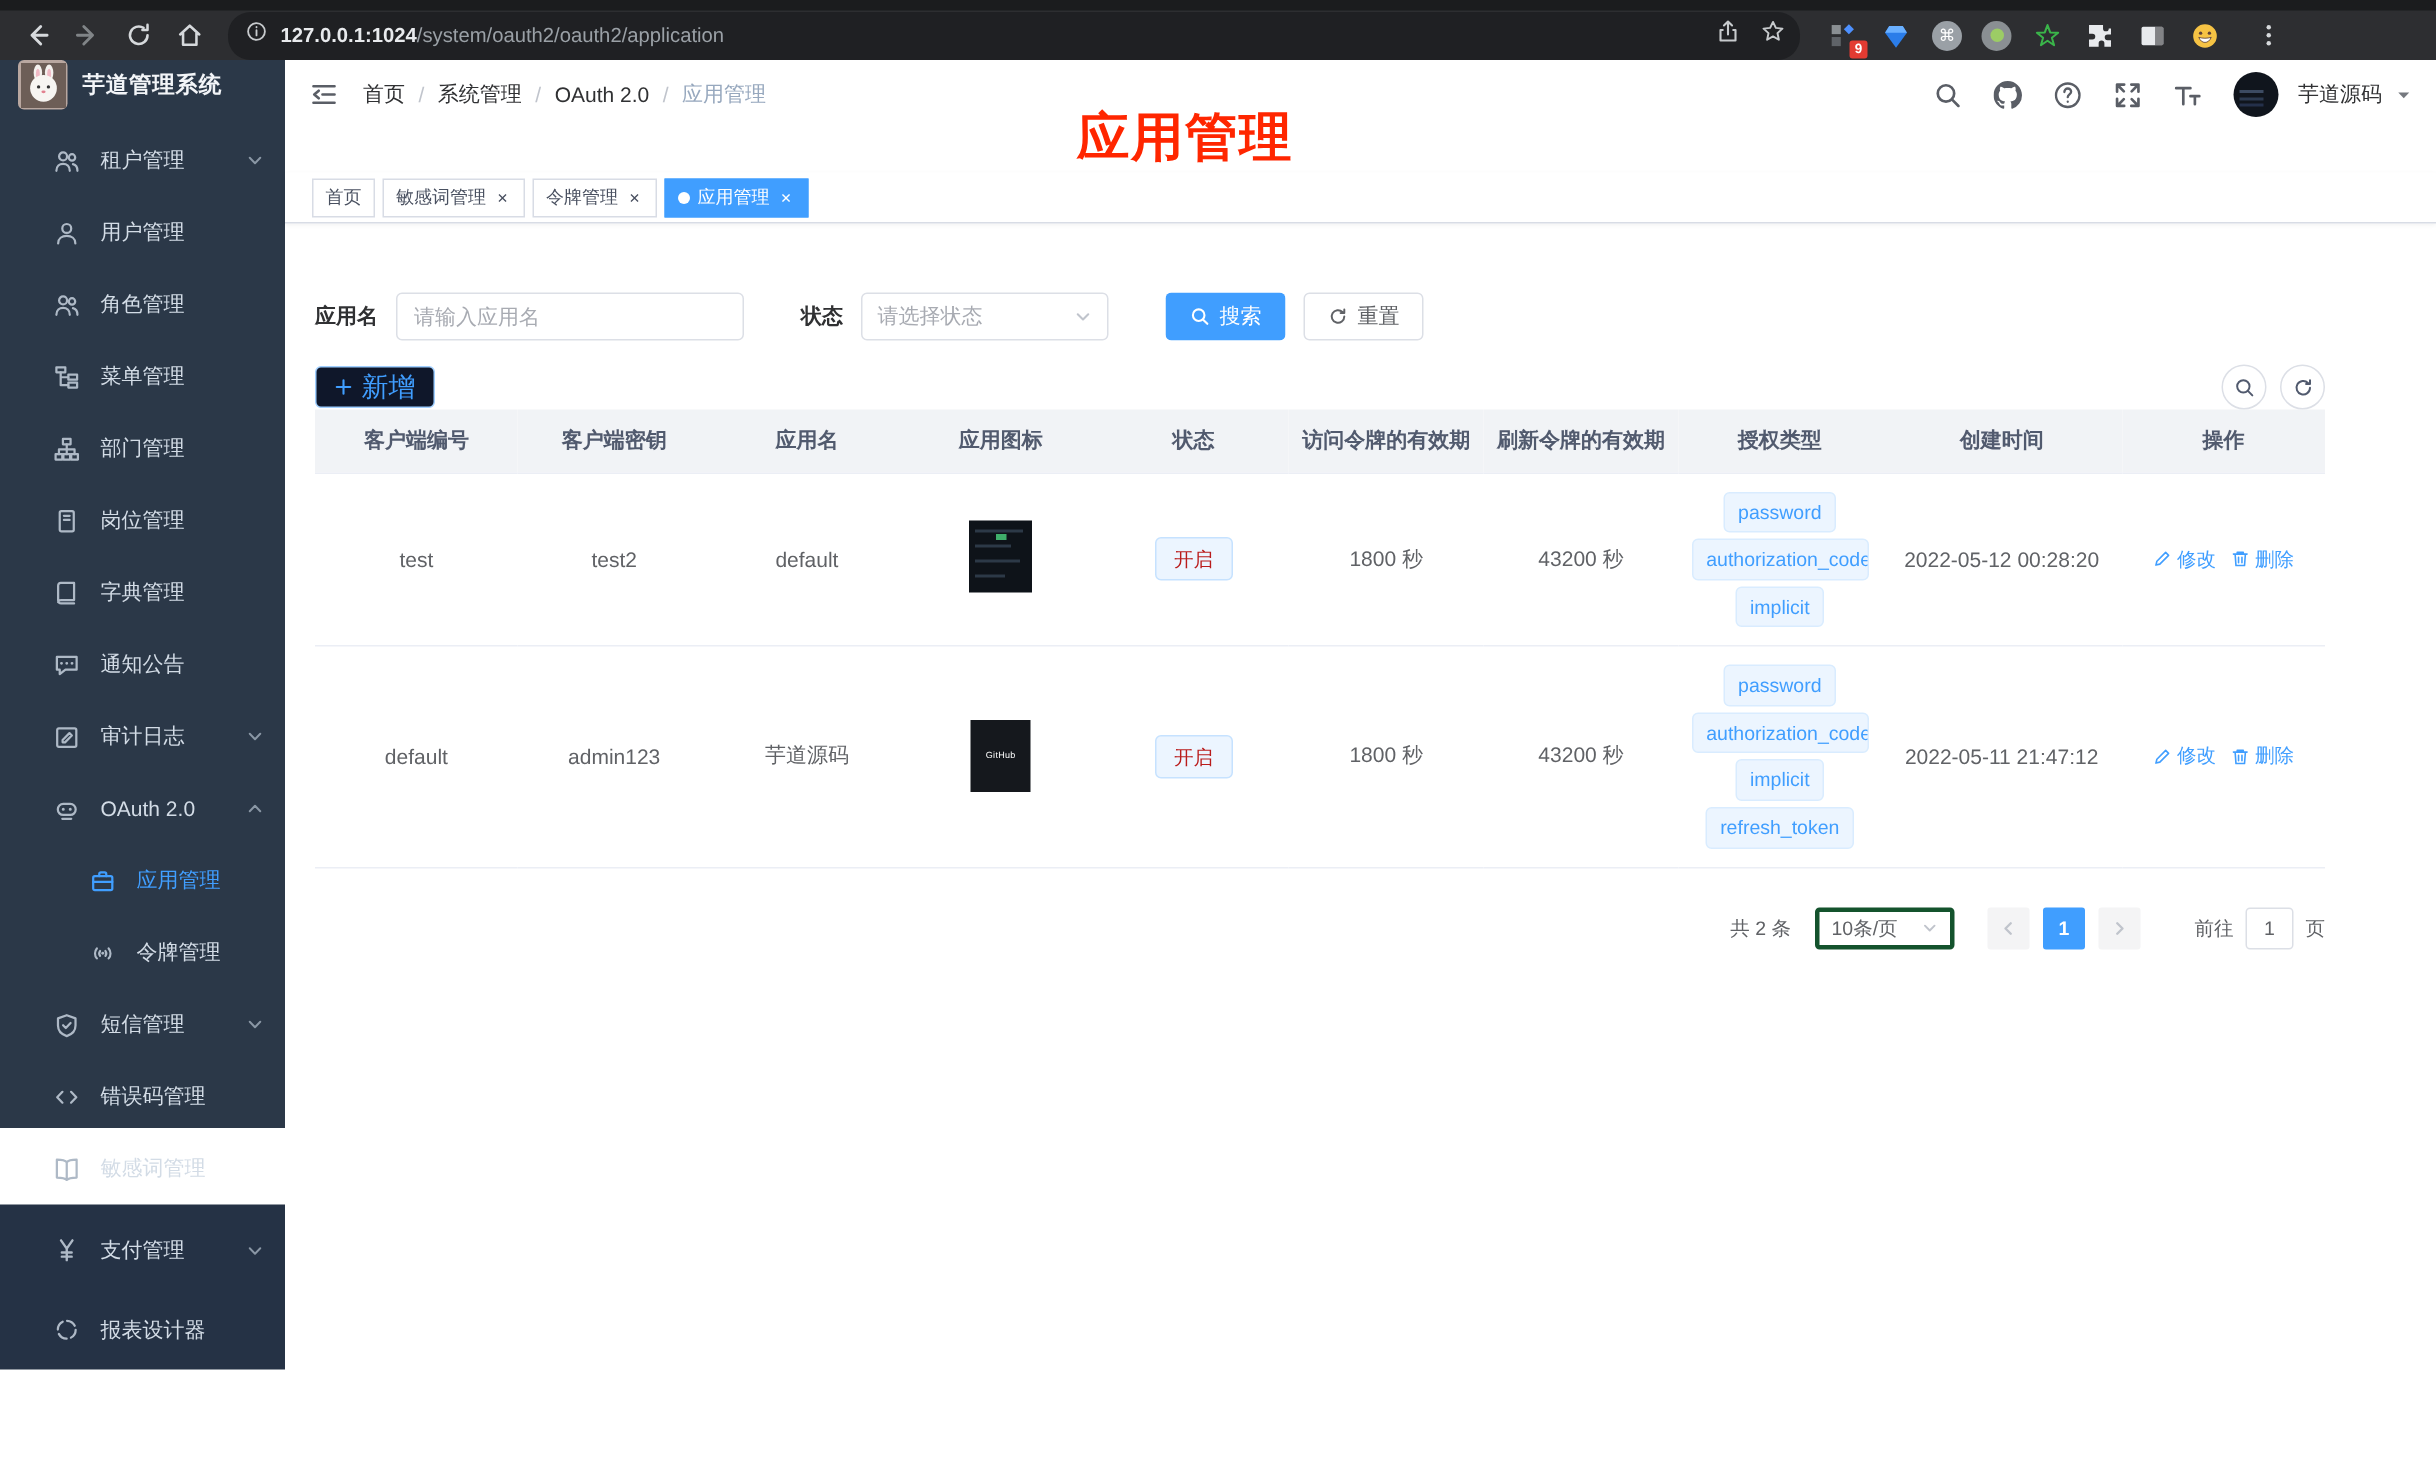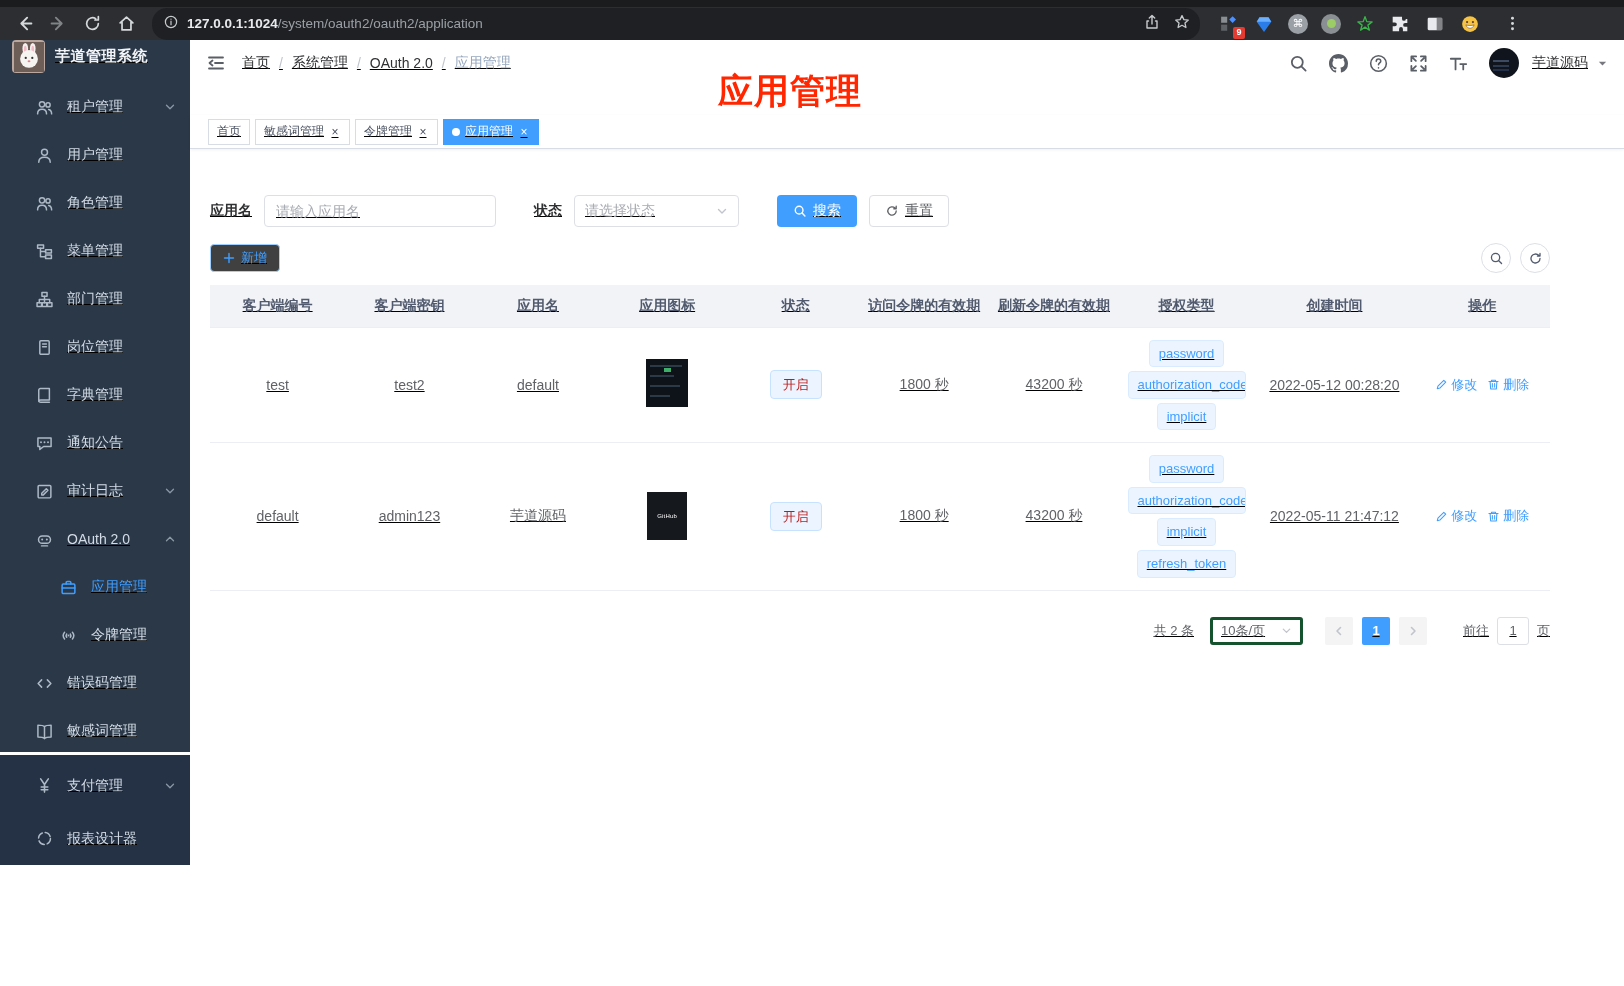--- a/index.html
+++ b/index.html
@@ -22,21 +22,21 @@
   .ext-zone { display:flex; align-items:center; gap:13px; margin-left:12px; }
   .ext { width:22px; height:22px; display:flex; align-items:center; justify-content:center; position:relative; }
   .ext svg { width:18px; height:18px; }
   .ext-badge { position:absolute; right:-5px; bottom:-4px; background:#e33b32; color:#fff; font-size:9px; font-weight:700; padding:1px 3.5px; border-radius:2px; line-height:1.1; }
   .circle-ext { width:20px; height:20px; border-radius:50%; background:#9aa0a6; color:#fff; display:flex; align-items:center; justify-content:center; font-size:11px; }
   .circle-ext.cam { background:#8a8f93; }
   .green-dot { width:9px; height:9px; border-radius:50%; background:#9ccc65; }
   .chrome-menu { color:#d6d9dc; margin-left:4px; }
 
   
-  .app { display:flex; height:712px;text-decoration:underline; }
+  .app { display:flex; height:712px; }
 
   
   .sidebar { width:190px; background:#2b3848; flex:0 0 190px; display:flex; flex-direction:column; color:#cfd8e3; }
   .logo-row { height:46px; display:flex; align-items:center; padding-left:12px; gap:10px; }
   .logo-img { width:33px; height:33px; border-radius:4px; background:#b9a7a0; overflow:hidden; display:flex; align-items:center; justify-content:center; }
   .logo-img svg { width:30px; height:30px; }
   .logo-title { color:#f3f5f8; font-size:15px; font-weight:700; letter-spacing:.5px; }
   .menu { padding-top:10px; }
   .menu-item { height:48px; display:flex; align-items:center; padding:0 14px 0 36px; font-size:14px; cursor:pointer; }
   .menu-item .mi-icon { width:17px; height:17px; margin-right:14px; color:#aeb9c6; flex:0 0 auto; }
@@ -83,29 +83,29 @@
   .f-label.status { margin-left:38px; }
   .el-input { width:232px; height:32px; border:1px solid #dcdfe6; border-radius:4px; font-size:14px; color:#606266; padding:0 11px; outline:none; background:#fff; }
   .el-input::placeholder { color:#a8abb2; }
   .el-select { width:165px; height:32px; border:1px solid #dcdfe6; border-radius:4px; display:flex; align-items:center; justify-content:space-between; padding:0 10px; font-size:14px; color:#a8abb2; cursor:pointer; background:#fff; }
   .el-select .sel-arrow { color:#c0c4cc; }
   .el-select .sel-arrow svg { width:12px; height:12px; display:block; }
   .btn { height:32px; border-radius:4px; display:inline-flex; align-items:center; gap:6px; font-size:14px; padding:0 15px; cursor:pointer; border:1px solid transparent; }
   .btn svg { width:14px; height:14px; }
   .btn-primary { background:#409eff; color:#fff; margin-left:28px; }
   .btn-plain { background:#fff; border-color:#dcdfe6; color:#606266; margin-left:12px; }
-  .btn-add { height:28px; font-size:13px; background:#404040; border-color:#a0cfff; color:#409eff; padding:0 12px; }
+  .btn-add { height:28px; font-size:18px; background:#0f172a; border-color:#a0cfff; color:#409eff; padding:0 12px; }
   .btn-add svg { width:12px; height:12px; }
 
   .toolbar-row { margin-top:16px; display:flex; align-items:center; }
   .toolbar-right { margin-left:auto; display:flex; gap:9px; }
   .circ-btn { width:30px; height:30px; border-radius:50%; border:1px solid #dcdfe6; background:#fff; color:#515a6e; display:flex; align-items:center; justify-content:center; cursor:pointer; }
   .circ-btn svg { width:15px; height:15px; }
 
-  table.grid { margin-top:12px; width:100%; border-collapse:collapse; table-layout:fixed; }
+  table.grid { width:100%; border-collapse:collapse; table-layout:fixed; }
   .grid th { background:#f1f3f6; font-size:14px; font-weight:700; color:#515a6e; height:42px; text-align:center; border-bottom:1px solid #ebeef5; padding:0 4px; white-space:nowrap; }
   .grid td { font-size:14px; color:#606266; text-align:center; vertical-align:middle; border-bottom:1px solid #ebeef5; padding:12px 4px; }
   .tag-status { display:inline-block; background:#ecf5ff; border:1px solid #c6e2ff; color:#b91c1c; border-radius:4px; font-size:13px; padding:7px 12px; line-height:1; }
   .grants { display:flex; flex-direction:column; align-items:center; gap:4px; }
   .tag-grant { background:#ecf5ff; border:1px solid #d9ecff; color:#409eff; border-radius:4px; font-size:13px; padding:5px 9px; line-height:1.2; max-width:118px; overflow:hidden; white-space:nowrap; }
   .applogo { display:inline-flex; align-items:center; justify-content:center; width:42px; height:48px; background:#0e1319; position:relative; overflow:hidden; }
   .applogo.gh { width:40px; background:#15181d; color:#fff; font-size:6px; letter-spacing:.2px; }
   .applogo .scr-line { position:absolute; left:4px; height:2px; background:#2c3947; }
   .applogo .scr-green { position:absolute; background:#3fae6a; width:7px; height:4px; left:18px; top:9px; }
   .op-link { color:#409eff; font-size:13px; display:inline-flex; align-items:center; gap:3px; cursor:pointer; white-space:nowrap; }
@@ -363,20 +363,34 @@
           <span class="mi-label">应用管理</span>
         </div>
         <div class="menu-item child">
           <span class="mi-icon">
             <svg viewBox="0 0 16 16" fill="none" stroke="currentColor" stroke-width="1.4" stroke-linecap="round" stroke-linejoin="round">
               <path d="M4.3 5a4.8 4.8 0 0 0 0 6.2M11.7 5a4.8 4.8 0 0 1 0 6.2M6.3 6.6a2.6 2.6 0 0 0 0 3M9.7 6.6a2.6 2.6 0 0 1 0 3"></path>
               <path d="M8 8h.01" stroke-width="1.8"></path>
             </svg>
           </span>
           <span class="mi-label">令牌管理</span>
+        </div>
+        <div class="menu-item">
+          <span class="mi-icon">
+            <svg viewBox="0 0 16 16" fill="none" stroke="currentColor" stroke-width="1.4" stroke-linecap="round" stroke-linejoin="round">
+              <path d="M8 1.7l5.5 2v4.5c0 3.6-2.3 5.6-5.5 6.6-3.2-1-5.5-3-5.5-6.6V3.7z"></path>
+              <path d="M5.7 8l1.7 1.7 3-3.1"></path>
+            </svg>
+          </span>
+          <span class="mi-label">短信管理</span>
+          <span class="mi-arrow">
+            <svg viewBox="0 0 12 12" fill="none" stroke="currentColor" stroke-width="1.3" stroke-linecap="round" stroke-linejoin="round">
+              <path d="M2.5 4.2L6 7.8l3.5-3.6"></path>
+            </svg>
+          </span>
         </div>
         <div class="menu-item">
           <span class="mi-icon">
             <svg viewBox="0 0 16 16" fill="none" stroke="currentColor" stroke-width="1.4" stroke-linecap="round" stroke-linejoin="round">
               <path d="M5.3 4.6L2 8l3.3 3.4M10.7 4.6L14 8l-3.3 3.4"></path>
             </svg>
           </span>
           <span class="mi-label">错误码管理</span>
         </div>
         <div class="menu-item">

